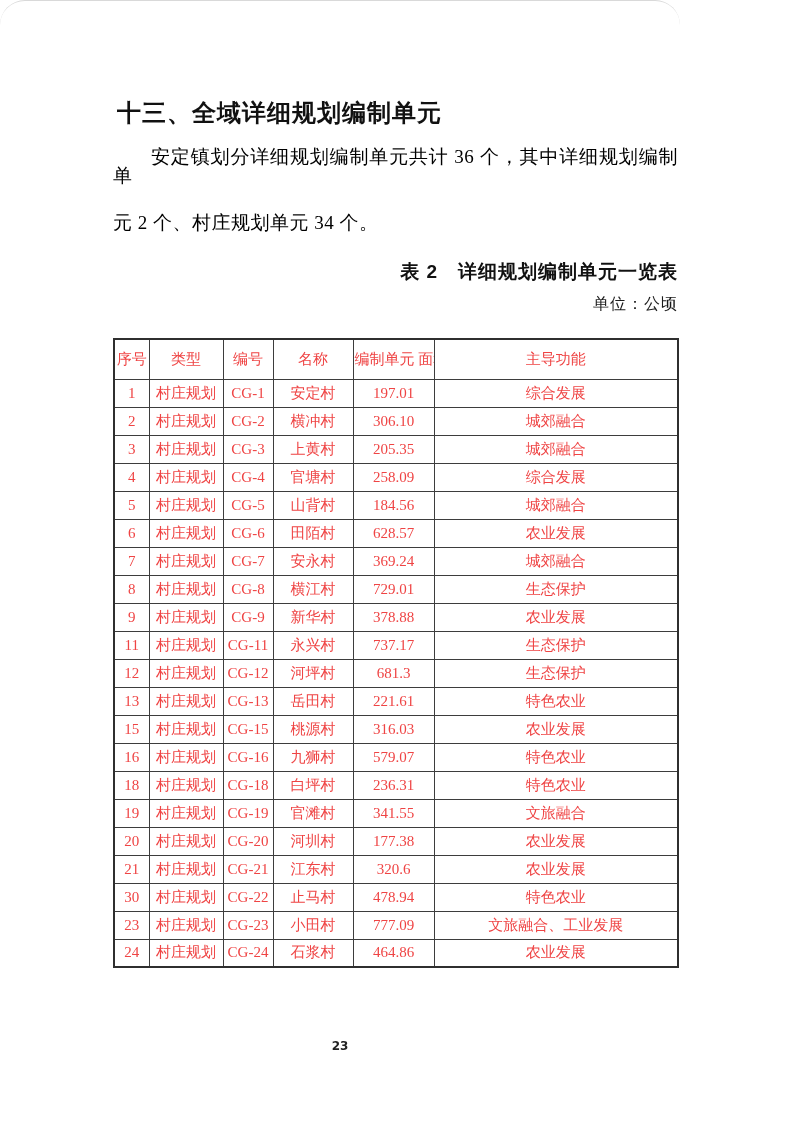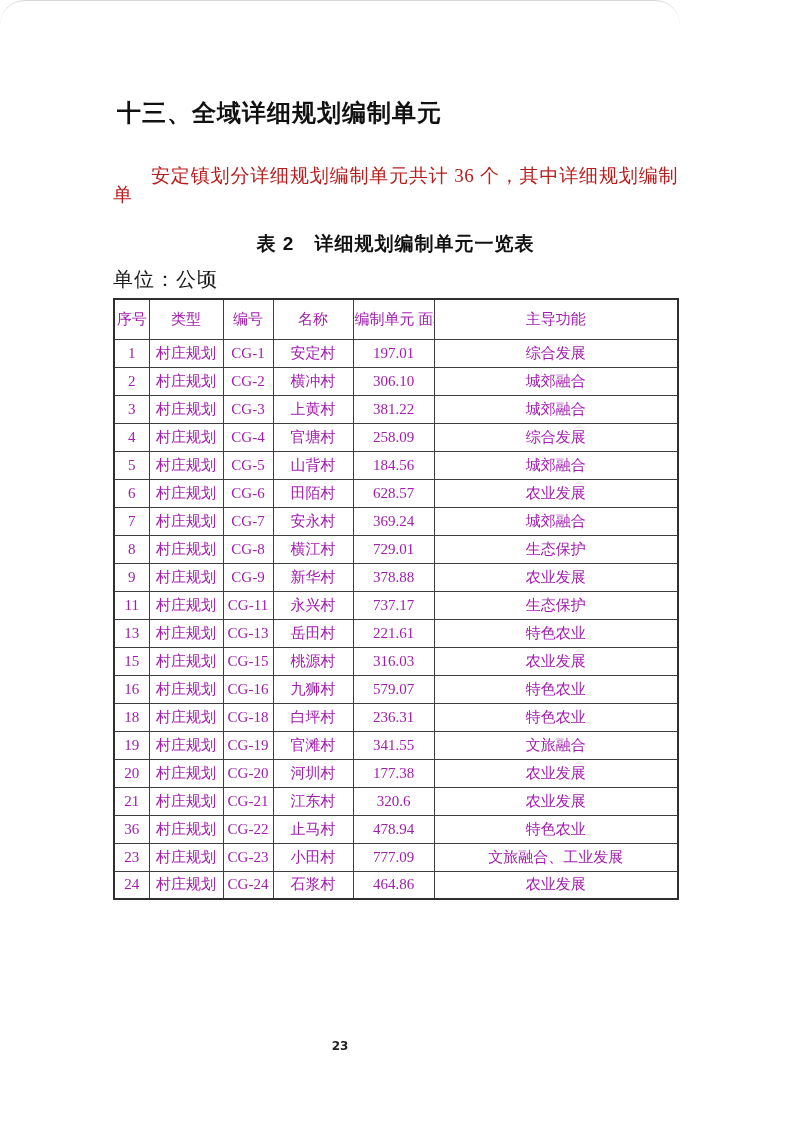--- a/index.html
+++ b/index.html
@@ -25,57 +25,58 @@
   }
   .section-title {
     font-family: "Liberation Sans", "DejaVu Sans", sans-serif;
     font-weight: 700;
     font-size: 24px;
     letter-spacing: 1px;
     color: #111;
     margin-left: 4px;
   }
   .para {
-    margin-top: 37px;
+    margin-top: 18px;
     font-size: 19px;
     line-height: 1.0;
-    color: #b91c1c;
+    color: #000000;
   }
   .para-line1 {
     text-indent: 2em;
     text-align: justify;
     text-align-last: justify;
     letter-spacing: 0.5px;
   }
   .para-line2 {
     margin-top: 28px;
     letter-spacing: 0.5px;
   }
   .table-title {
     margin-top: 27px;
-    text-align: center;
+    text-align: right;
     font-family: "Liberation Sans", "DejaVu Sans", sans-serif;
     font-weight: 700;
     font-size: 19px;
     letter-spacing: 1px;
     color: #111;
   }
   .unit-label {
     margin-top: 9px;
-    font-size: 20px;
+    text-align: right;
+    font-size: 16px;
     letter-spacing: 1px;
     color: #1a1a1a;
   }
   table.units {
-    margin-top: 5px;
+    margin-top: 23px;
     width: 564px;
     border-collapse: collapse;
     table-layout: fixed;
     font-size: 15px;
-    color: #a21caf;
+    color: #ef4444;
   }
   table.units th, table.units td {
     border: 1px solid #3d3d3d;
     text-align: center;
     vertical-align: middle;
     padding: 0 1px;
     font-weight: normal;
     overflow: hidden;
     white-space: nowrap;
   }
@@ -97,20 +98,21 @@
 </head>
 <body>
 
 <div class="page">
   <div class="content">
 
     <div class="section-title">十三、全域详细规划编制单元</div>
 
     <div class="para">
       <div class="para-line1">安定镇划分详细规划编制单元共计 36 个，其中详细规划编制单</div>
+      <div class="para-line2">元 2 个、村庄规划单元 34 个。</div>
     </div>
 
     <div class="table-title">表 2　详细规划编制单元一览表</div>
 
     <div class="unit-label">单位：公顷</div>
 
     <table class="units">
       <colgroup>
         <col style="width:35px">
         <col style="width:74px">
@@ -145,21 +147,21 @@
             <td>CG-2</td>
             <td>横冲村</td>
             <td>306.10</td>
             <td>城郊融合</td>
           </tr>
           <tr>
             <td>3</td>
             <td>村庄规划</td>
             <td>CG-3</td>
             <td>上黄村</td>
-            <td>381.22</td>
+            <td>205.35</td>
             <td>城郊融合</td>
           </tr>
           <tr>
             <td>4</td>
             <td>村庄规划</td>
             <td>CG-4</td>
             <td>官塘村</td>
             <td>258.09</td>
             <td>综合发展</td>
           </tr>
@@ -205,20 +207,28 @@
           </tr>
           <tr>
             <td>11</td>
             <td>村庄规划</td>
             <td>CG-11</td>
             <td>永兴村</td>
             <td>737.17</td>
             <td>生态保护</td>
           </tr>
           <tr>
+            <td>12</td>
+            <td>村庄规划</td>
+            <td>CG-12</td>
+            <td>河坪村</td>
+            <td>681.3</td>
+            <td>生态保护</td>
+          </tr>
+          <tr>
             <td>13</td>
             <td>村庄规划</td>
             <td>CG-13</td>
             <td>岳田村</td>
             <td>221.61</td>
             <td>特色农业</td>
           </tr>
           <tr>
             <td>15</td>
             <td>村庄规划</td>
@@ -261,21 +271,21 @@
           </tr>
           <tr>
             <td>21</td>
             <td>村庄规划</td>
             <td>CG-21</td>
             <td>江东村</td>
             <td>320.6</td>
             <td>农业发展</td>
           </tr>
           <tr>
-            <td>36</td>
+            <td>30</td>
             <td>村庄规划</td>
             <td>CG-22</td>
             <td>止马村</td>
             <td>478.94</td>
             <td>特色农业</td>
           </tr>
           <tr>
             <td>23</td>
             <td>村庄规划</td>
             <td>CG-23</td>

